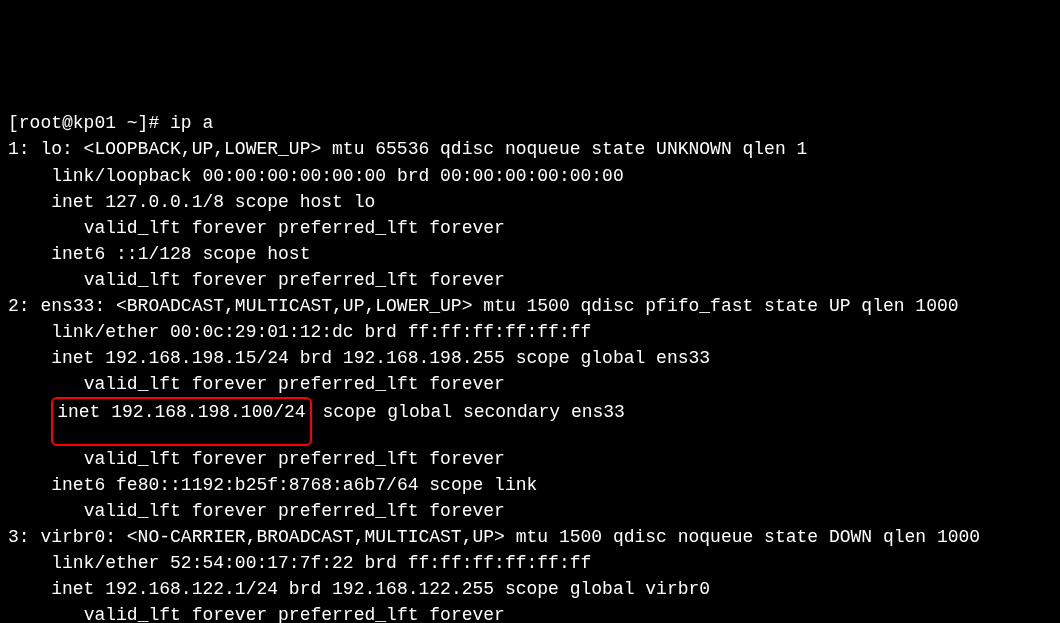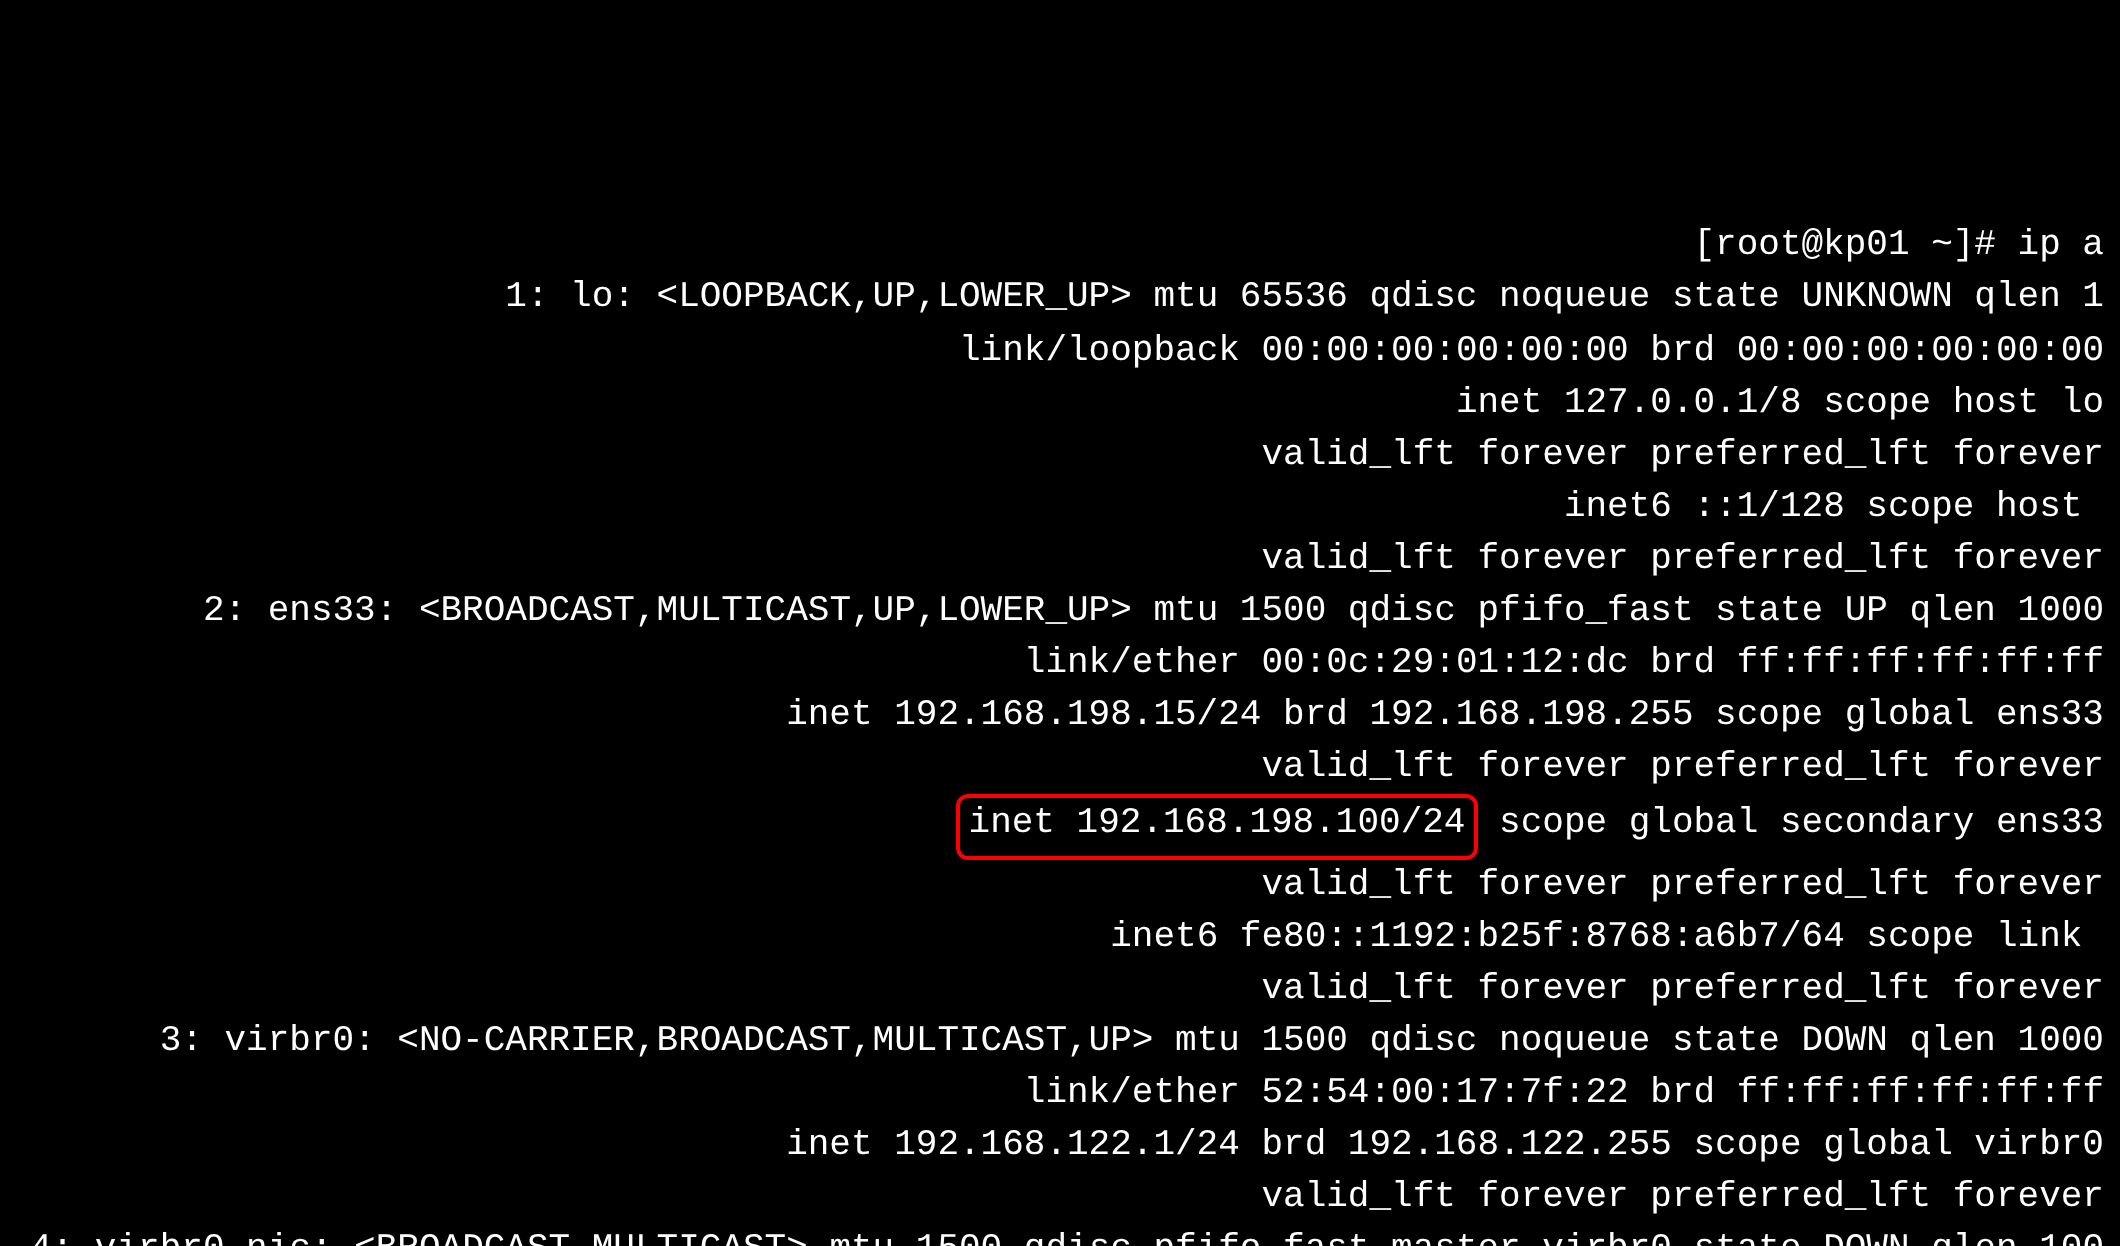--- a/index.html
+++ b/index.html
@@ -6,25 +6,25 @@
       background: #000;
       color: #fff;
       font-family: "Courier New", monospace;
       font-size: 18px;
       line-height: 1.45;
       margin: 0;
       padding: 6px 8px;
       white-space: pre-wrap;
       word-break: break-all;
     }
-    .line { display: block; text-align: right; }
+    .line { display: block; }
     .highlight-box {
       border: 2px solid #ff0000;
       border-radius: 6px;
-      padding: 0 4px 2px 4px;
+      padding: 0 4px 18px 4px;
       display: inline-block;
     }
   </style>
 </head>
 <body>
 
 
 
 <span class="line"><span>[root@kp01 ~]# </span><span>ip a</span></span><span class="line">1: lo: &lt;LOOPBACK,UP,LOWER_UP&gt; mtu 65536 qdisc noqueue state UNKNOWN qlen 1</span><span class="line">    link/loopback 00:00:00:00:00:00 brd 00:00:00:00:00:00</span><span class="line">    inet 127.0.0.1/8 scope host lo</span><span class="line">       valid_lft forever preferred_lft forever</span><span class="line">    inet6 ::1/128 scope host </span><span class="line">       valid_lft forever preferred_lft forever</span><span class="line">2: ens33: &lt;BROADCAST,MULTICAST,UP,LOWER_UP&gt; mtu 1500 qdisc pfifo_fast state UP qlen 1000</span><span class="line">    link/ether 00:0c:29:01:12:dc brd ff:ff:ff:ff:ff:ff</span><span class="line">    inet 192.168.198.15/24 brd 192.168.198.255 scope global ens33</span><span class="line">       valid_lft forever preferred_lft forever</span><span class="line"><span>    </span><span class="highlight-box">inet 192.168.198.100/24</span><span> scope global secondary ens33</span></span><span class="line">       valid_lft forever preferred_lft forever</span><span class="line">    inet6 fe80::1192:b25f:8768:a6b7/64 scope link </span><span class="line">       valid_lft forever preferred_lft forever</span><span class="line">3: virbr0: &lt;NO-CARRIER,BROADCAST,MULTICAST,UP&gt; mtu 1500 qdisc noqueue state DOWN qlen 1000</span><span class="line">    link/ether 52:54:00:17:7f:22 brd ff:ff:ff:ff:ff:ff</span><span class="line">    inet 192.168.122.1/24 brd 192.168.122.255 scope global virbr0</span><span class="line">       valid_lft forever preferred_lft forever</span><span class="line">4: virbr0-nic: &lt;BROADCAST,MULTICAST&gt; mtu 1500 qdisc pfifo_fast master virbr0 state DOWN qlen 1000</span>
 

